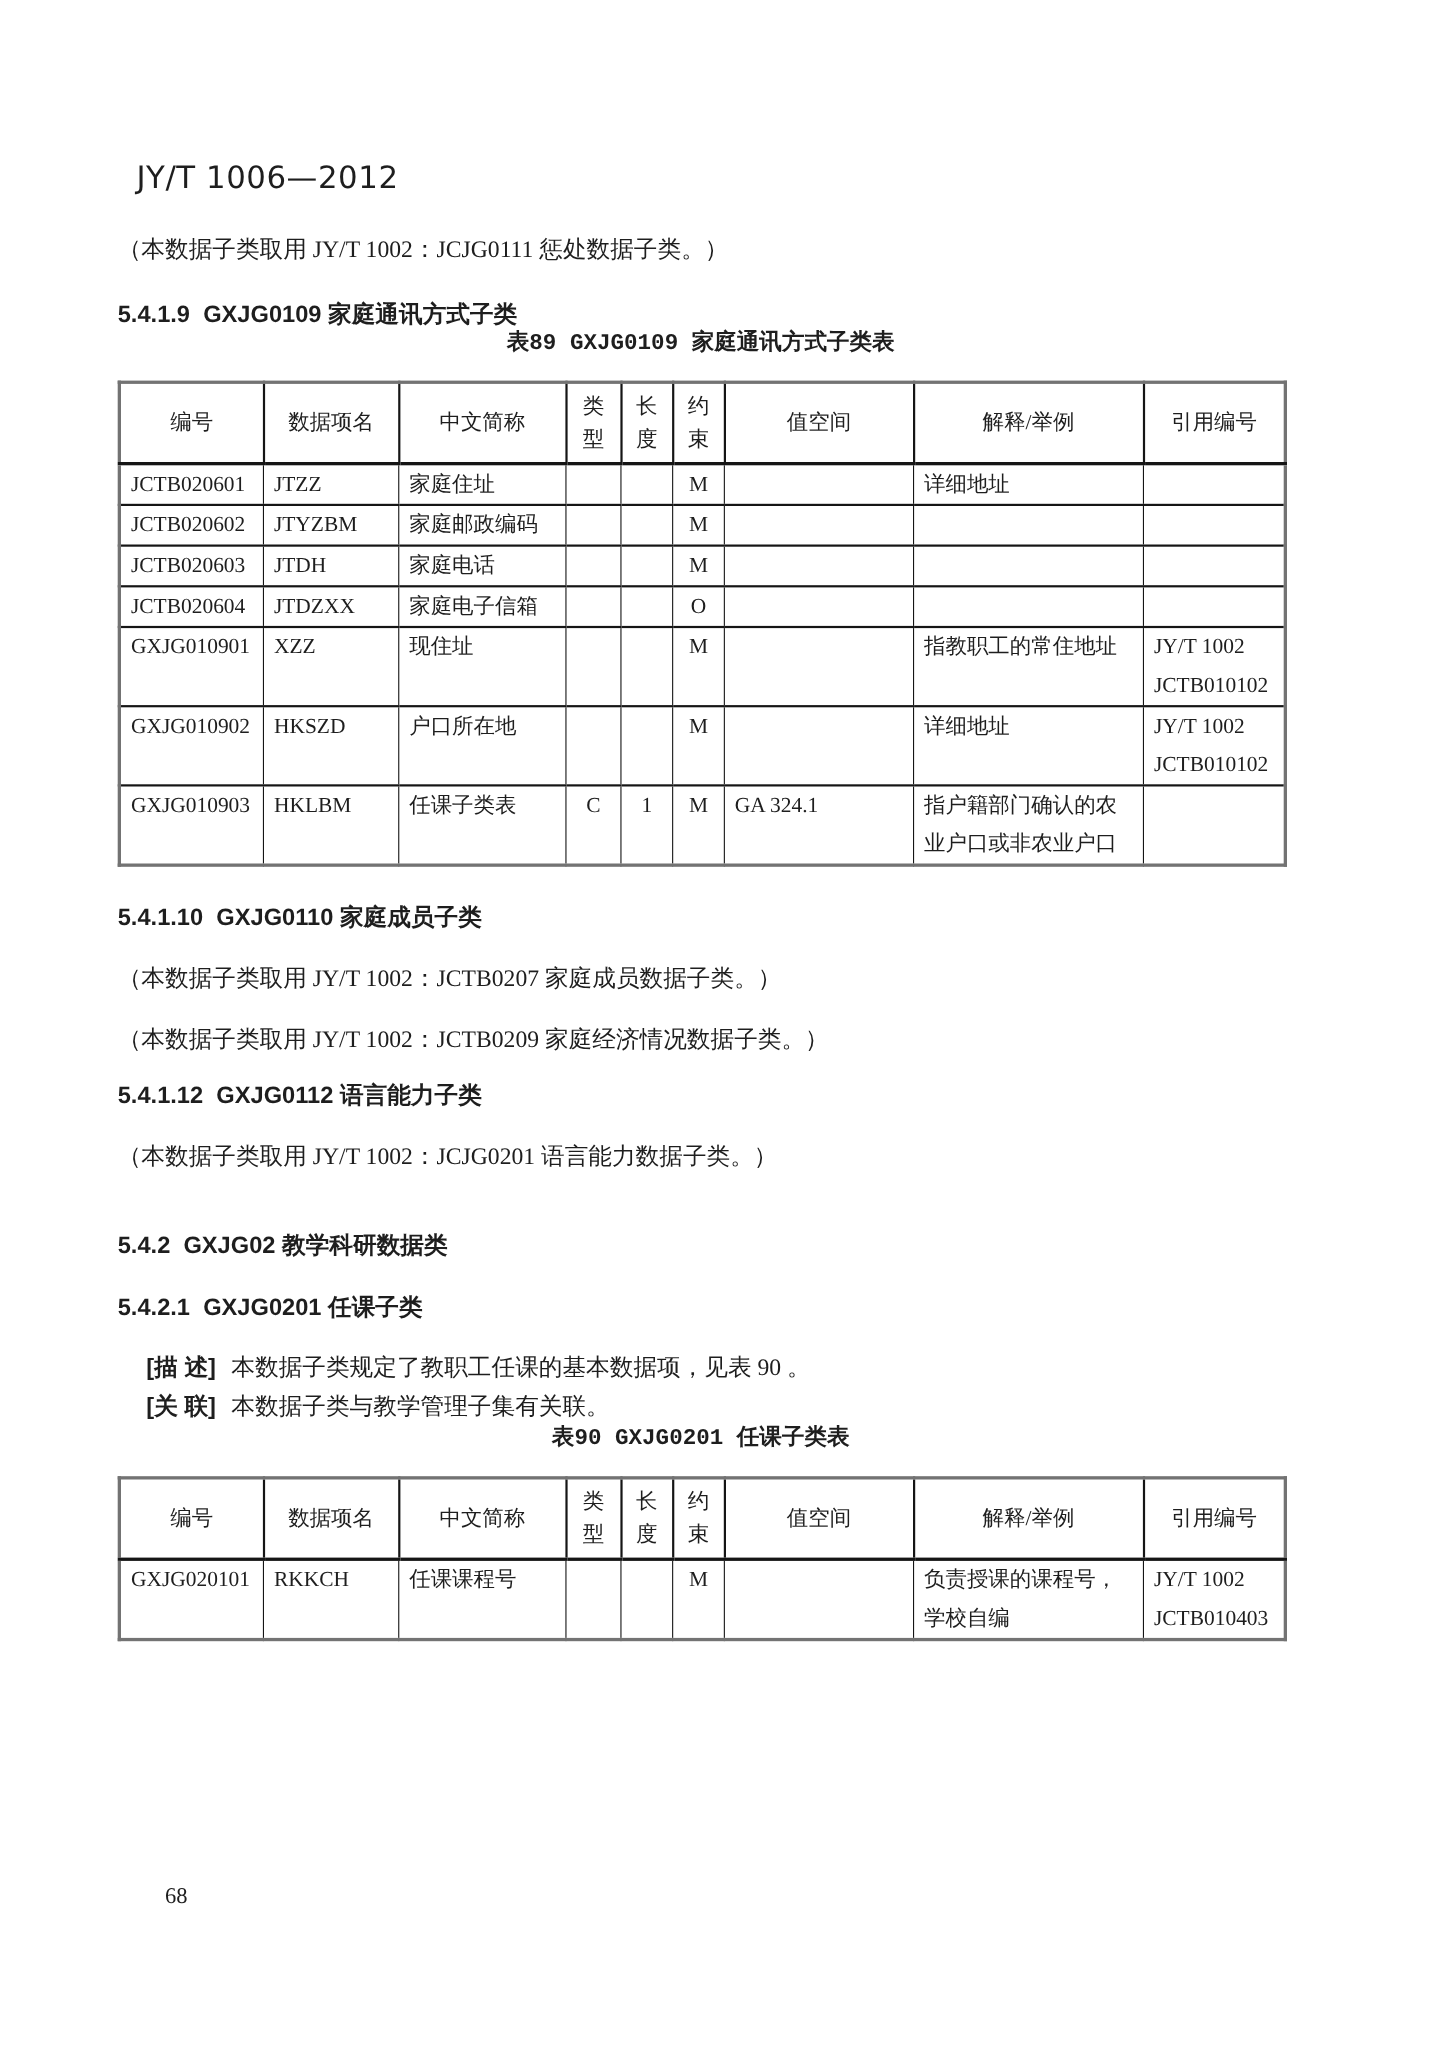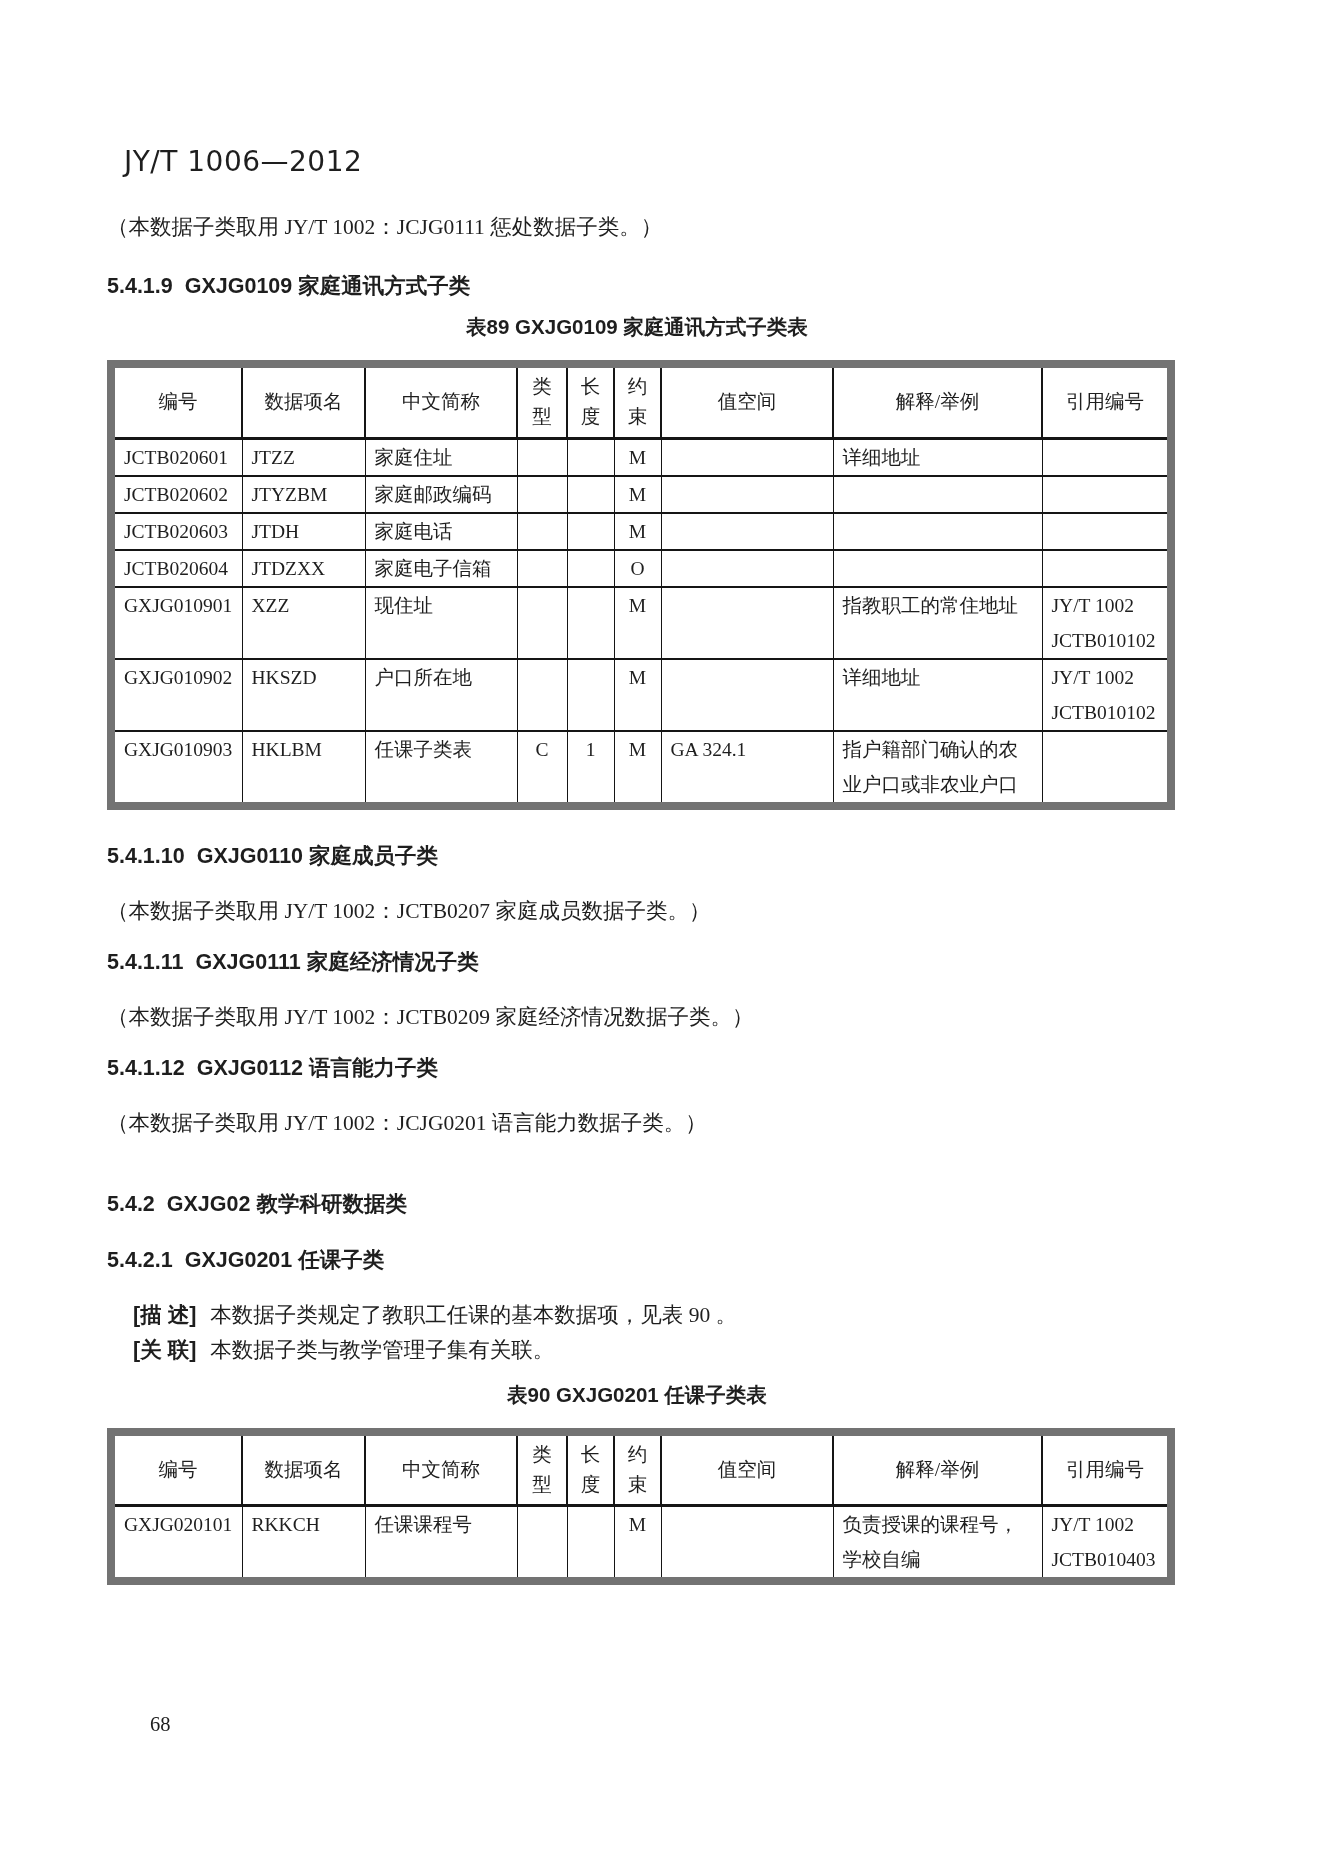--- a/index.html
+++ b/index.html
@@ -29,27 +29,27 @@
     margin-top:30px; white-space:pre-wrap;
   }
   .pair { margin-top:24px; font-size:21.5px; }
   .pair-row { line-height:35px; padding-left:26px; }
   .bracket {
     font-family:"Liberation Sans","DejaVu Sans",sans-serif;
     font-weight:700; margin-right:14px;
   }
   .table-title {
     text-align:center;
-    font-family:Liberation Sans, sans-serif;
-    font-weight:700; font-size:20.5px; line-height:26px; margin-top:14px;
+    font-family:Liberation Mono, monospace;
+    font-weight:700; font-size:20.5px; line-height:26px; 
   }
   table.dtable {
     width:1060px; border-collapse:collapse; table-layout:fixed;
     margin-top:20px;
-    border:8px solid #737373;
+    border:3px solid #737373;
     font-size:19.5px;
   }
   .dtable th {
     border:2px solid #151515; border-bottom:3px solid #151515;
     font-weight:normal; text-align:center; vertical-align:middle;
     white-space:pre-line; height:74px; line-height:30px;
     padding:0 6px;
   }
   .dtable td {
     border:1px solid #151515; border-top-width:2px; border-bottom-width:2px;
@@ -185,21 +185,20 @@
         <td>GA 324.1</td>
         <td>指户籍部门确认的农业户口或非农业户口</td>
         <td></td>
       </tr>
     </tbody>
   </table>
 
   <div class="heading" style="margin-top:32px">5.4.1.10  GXJG0110 家庭成员子类</div>
   <div class="note tight">（本数据子类取用 JY/T 1002：JCTB0207 家庭成员数据子类。）</div>
 
-  <div class="heading" style="margin-top:22px">5.4.1.11  GXJG0111 家庭经济情况子类</div>
   <div class="note tight">（本数据子类取用 JY/T 1002：JCTB0209 家庭经济情况数据子类。）</div>
 
   <div class="heading" style="margin-top:22px">5.4.1.12  GXJG0112 语言能力子类</div>
   <div class="note tight">（本数据子类取用 JY/T 1002：JCJG0201 语言能力数据子类。）</div>
 
   <div class="heading" style="margin-top:52px">5.4.2  GXJG02 教学科研数据类</div>
 
   <div class="heading" style="margin-top:28px">5.4.2.1  GXJG0201 任课子类</div>
 
   <div class="pair">

